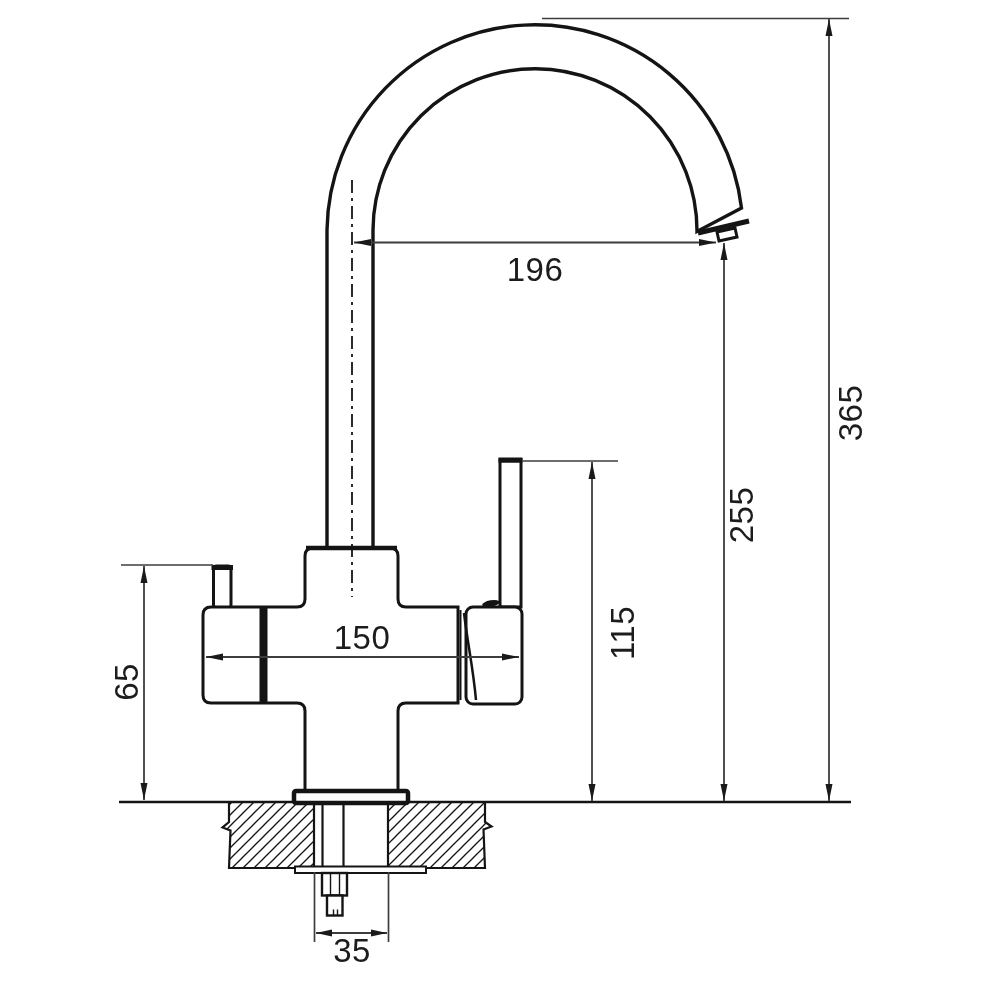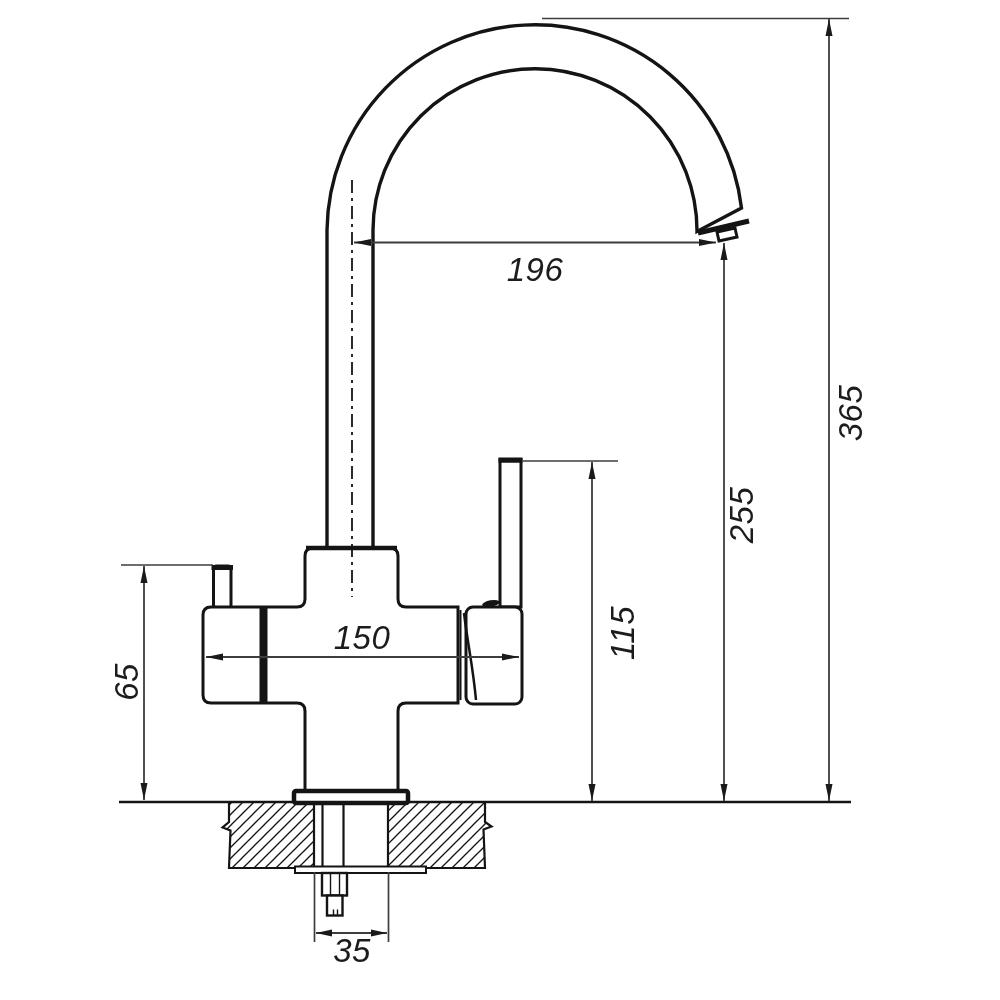--- a/index.html
+++ b/index.html
@@ -2,21 +2,20 @@
 <html><head>
 <meta charset="utf-8">
 <style>
   html,body{margin:0;padding:0;background:#ffffff;}
   #canvas{
     position:relative;
     width:1000px;height:1000px;
     background:#ffffff;
     font-family:"Liberation Sans", sans-serif;
     overflow:hidden;
-    font-style:italic;
   }
   svg{display:block;}
   text{
     font-family:"Liberation Sans", sans-serif;
     font-size:33px;
     fill:#1c1c1c;
     letter-spacing:0.5px;
   }
 </style>
 </head>

